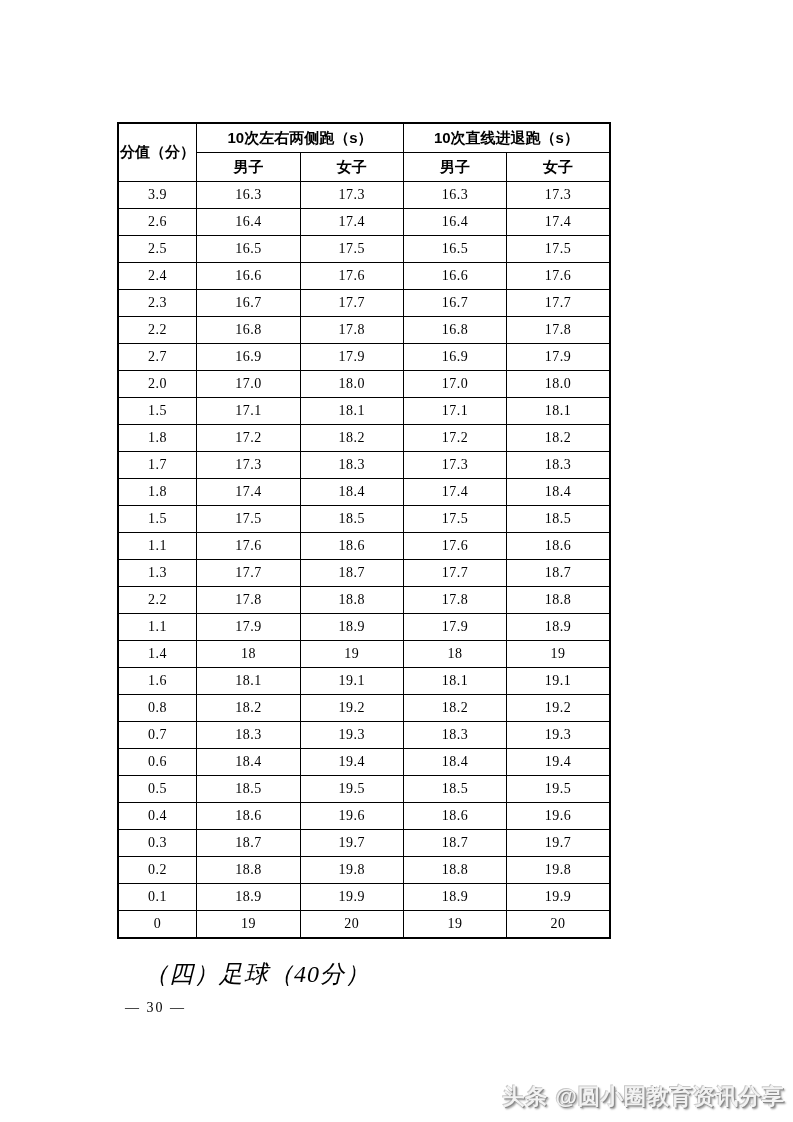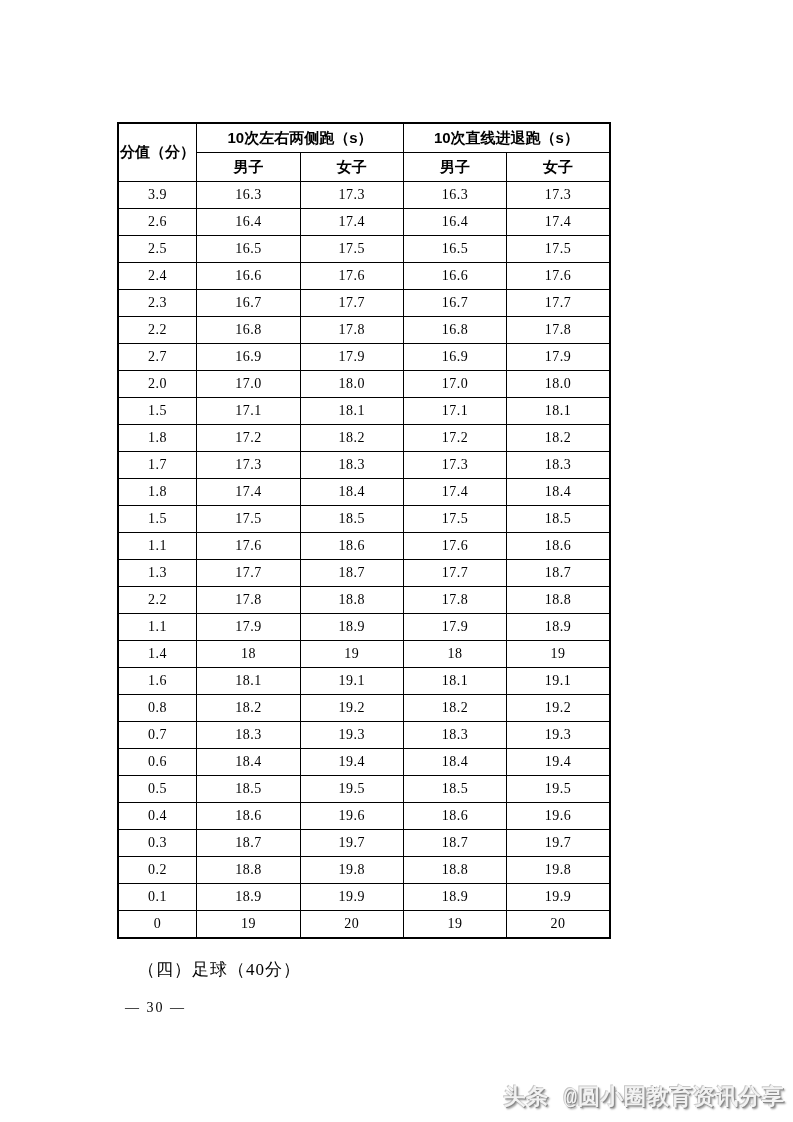--- a/index.html
+++ b/index.html
@@ -42,39 +42,40 @@
   .score-table td {
     font-family: "Liberation Serif", serif;
     font-size: 14px;
     height: 26px;
     letter-spacing: 0.5px;
   }
   col.c-score  { width: 16%; }
   col.c-val    { width: 21%; }
   .caption {
     position: absolute;
-    left: 138px;
+    left: 144px;
     top: 958px;
-    font-size: 17px;
+    font-size: 24px;
+    font-style: italic;
     font-family: "Liberation Serif", serif;
     letter-spacing: 1px;
   }
   .page-number {
     position: absolute;
     left: 125px;
     top: 1000px;
     font-size: 14px;
     font-family: "Liberation Serif", serif;
     letter-spacing: 2px;
   }
   .watermark {
     position: absolute;
     right: 8px;
     top: 1082px;
-    font-family: Liberation Mono, monospace;
+    font-family: Liberation Sans, sans-serif;
     font-weight: bold;
     font-size: 22px;
     color: #f2f2f2;
     text-shadow: 1px 1px 0 #8a8a8a, 2px 2px 2px #9a9a9a, -1px -1px 0 #c8c8c8;
     letter-spacing: 1px;
   }
 </style>
 </head>
 <body>
 

